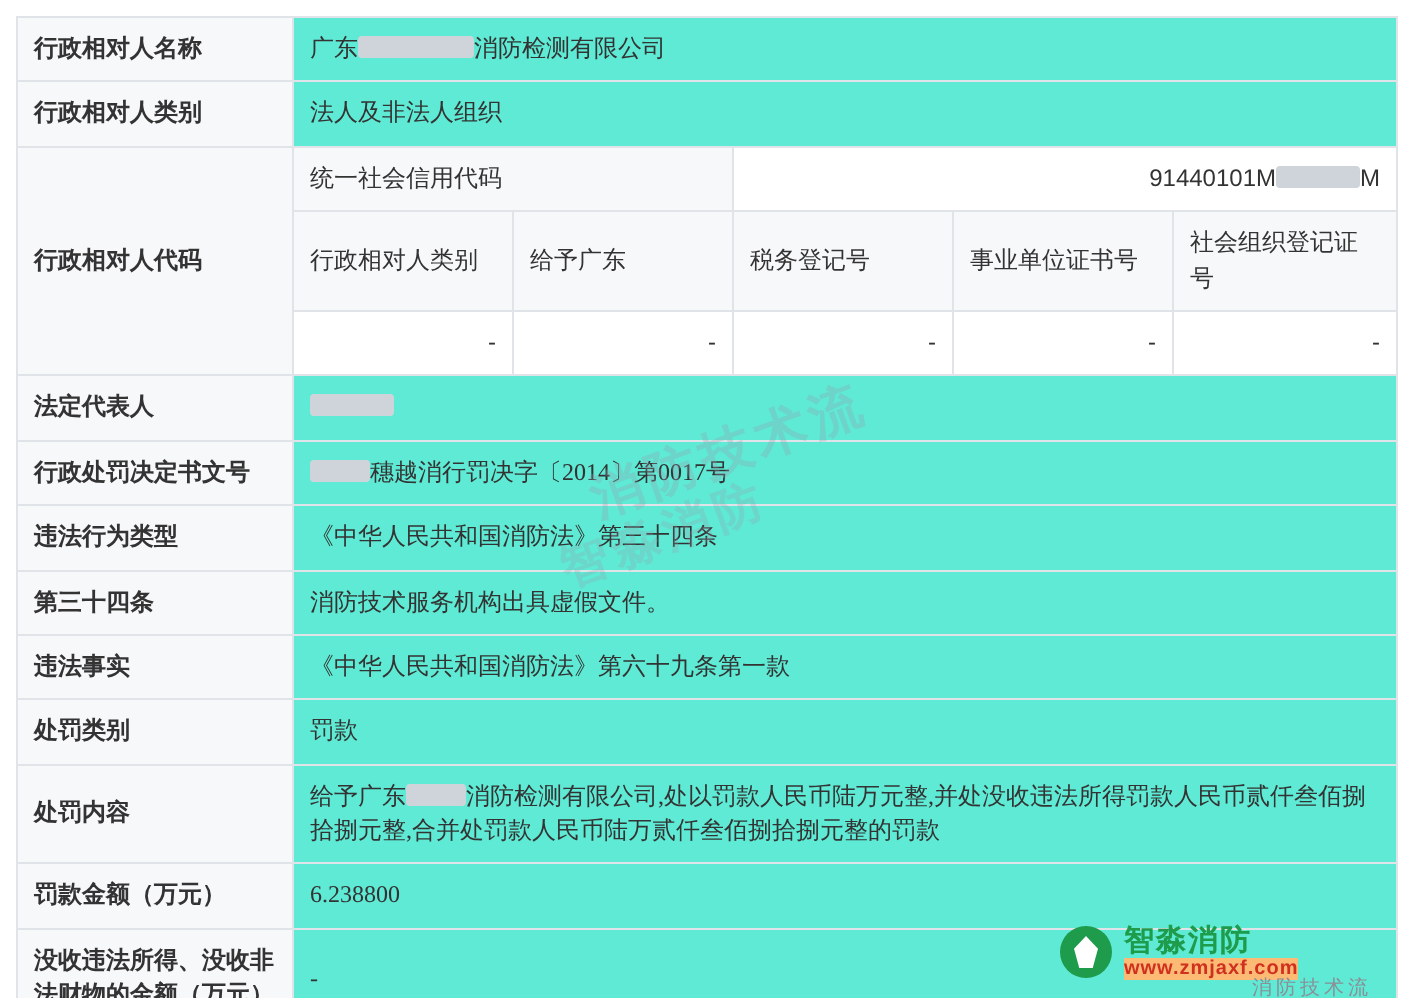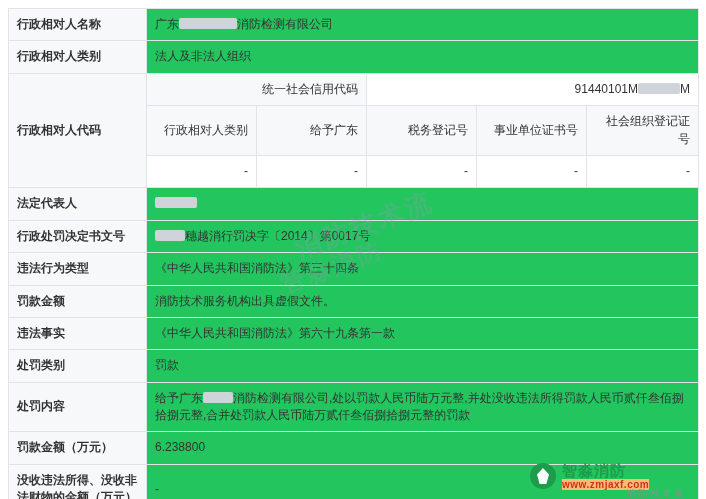--- a/index.html
+++ b/index.html
@@ -37,26 +37,27 @@
     word-break: break-all;
   }
   td.lbl {
     width: 138px;
     background: #f7f8fa;
     font-weight: bold;
     color: #3a3a3a;
     font-size: 12px;
   }
   td.val {
-    background: #22c55e;
+    background: #5eead4;
     color: #444;
+    font-family: Liberation Serif, serif;
   }
   td.sub-head {
     background: #f7f8fa;
-    text-align: right;
+    text-align: left;
     font-weight: normal;
     color: #3a3a3a;
   }
   td.sub-val {
     background: #ffffff;
     text-align: right;
     color: #555;
   }
   .redact {
     display: inline-block;
@@ -191,21 +192,21 @@
         <td class="lbl">行政处罚决定书文号</td>
         <td class="val" colspan="5"><span class="redact r-xl"></span><span>穗越消行罚决字〔2014〕第0017号</span></td>
       </tr>
 
       <tr>
         <td class="lbl">违法行为类型</td>
         <td class="val" colspan="5">《中华人民共和国消防法》第三十四条</td>
       </tr>
 
       <tr>
-        <td class="lbl">罚款金额</td>
+        <td class="lbl">第三十四条</td>
         <td class="val" colspan="5">消防技术服务机构出具虚假文件。</td>
       </tr>
 
       <tr>
         <td class="lbl">违法事实</td>
         <td class="val" colspan="5">《中华人民共和国消防法》第六十九条第一款</td>
       </tr>
 
       <tr>
         <td class="lbl">处罚类别</td>

